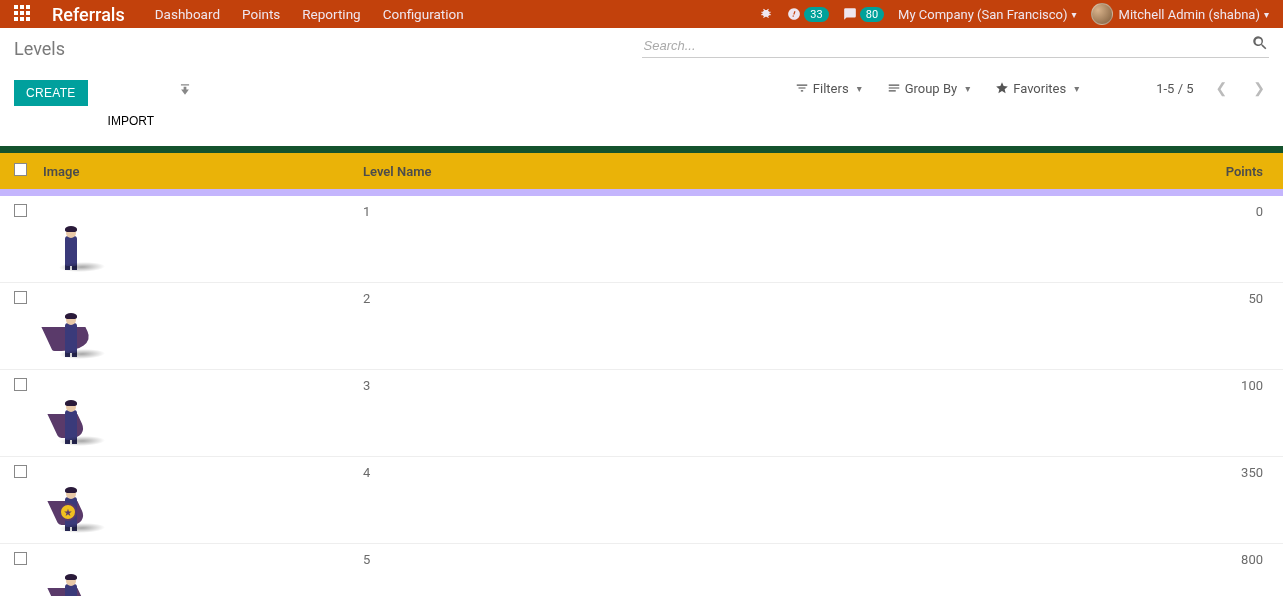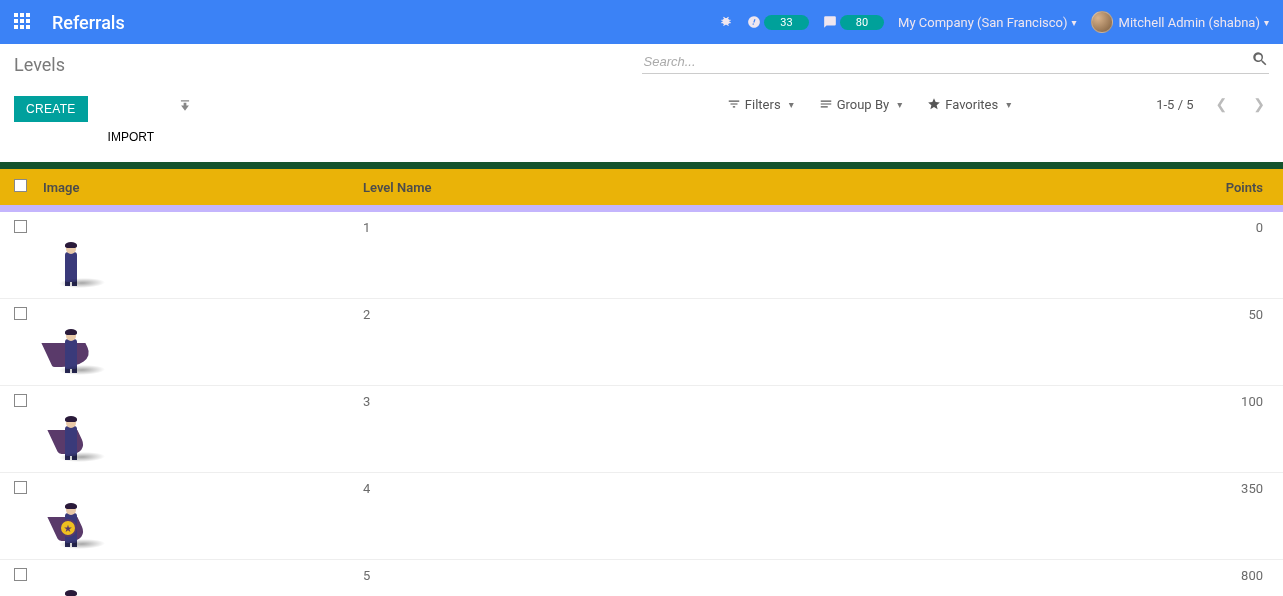--- a/index.html
+++ b/index.html
@@ -1,46 +1,46 @@
 <!DOCTYPE html>
 <html><head>
 <meta charset="utf-8">
 <style>
   * { box-sizing: border-box; margin: 0; padding: 0; }
   body { font-family: -apple-system, BlinkMacSystemFont, "Segoe UI", Roboto, Helvetica, Arial, sans-serif; font-size: 13px; color: #4c4c4c; background: #fff; }
   
-  .navbar { background: #3b82f6; height: 44px; display: flex; align-items: center; padding: 0 14px; color: #fff; }
+  .navbar { background: #c2410c; height: 28px; display: flex; align-items: center; padding: 0 14px; color: #fff; }
   .apps-icon { width: 18px; height: 18px; display: grid; grid-template-columns: repeat(3,4px); grid-template-rows: repeat(3,4px); gap: 2px; cursor: pointer; margin-right: 20px;}
   .apps-icon span { background: #fff; width:4px; height:4px; }
   .brand { font-size: 18px; font-weight: 500; margin-right: 30px; }
   .nav-links { display: flex; gap: 22px; }
   .nav-link { color: #efe6ef; font-size: 13.5px; cursor: pointer; }
   .nav-spacer { flex: 1; }
   .nav-right { display: flex; align-items: center; gap: 14px; }
-  .badge { background: #00a19a; color:#fff; border-radius: 10px; font-size: 11px; padding: 0px 16px; line-height:15px; margin-left:3px; }
+  .badge { background: #00a19a; color:#fff; border-radius: 10px; font-size: 11px; padding: 0px 6px; line-height:15px; margin-left:3px; }
   .nav-item { display:flex; align-items:center; cursor:pointer; font-size:13px; color:#efe6ef;}
   .caret { margin-left:4px; font-size:10px; }
   .avatar { width:22px; height:22px; border-radius:50%; background: radial-gradient(circle at 30% 30%, #d9b38c, #7a5a3a); margin-right:6px; border:1px solid rgba(255,255,255,.3);}
   
   .control-row { display:flex; align-items:flex-start; padding: 6px 14px 0 14px; min-height:44px;}
   .breadcrumb { font-size: 18px; color:#7a7a7a; padding-top:4px;}
   .search-area { margin-left:auto; width: 50%; position:relative; }
   .search-input { width:100%; border:none; border-bottom:1px solid #ccc; padding:4px 28px 4px 2px; font-size:13px; outline:none; background:transparent; color:#0c4a6e;}
   .search-input::placeholder{ color:#aaa; font-style:italic;}
   .search-icon-btn { position:absolute; right:0; top:0; cursor:pointer; color:#666; }
   
   .toolbar-row { display:flex; align-items:flex-start; padding: 8px 14px 12px 14px; border-bottom:7px solid #14532d;}
   .btn-create { background:#00a09d; color:#fff; border:none; padding:6px 12px; font-size:12px; font-weight:500; letter-spacing:.3px; cursor:pointer; }
   .btn-import { color:#000000; background:none; border:none; padding:6px 12px; font-size:12px; font-weight:500; cursor:pointer; margin-left:8px;margin-top:28px;}
   .btn-download { color:#888; cursor:pointer; margin-left:12px;}
   .filter-group { margin-left:auto; display:flex; align-items:center; gap:25px; color:#555; font-size:13px;}
   .filter-btn { display:flex; align-items:center; gap:4px; cursor:pointer; }
   .filter-btn .caret { color:#777; }
   .pager-arrow { color:#bbb; cursor:pointer; font-size:14px; padding:0 4px;}
-  .pager-wrap { display:flex; align-items:center; gap:18px; margin-left:120px;}
+  .pager-wrap { display:flex; align-items:center; gap:18px; margin-left:52px;}
   
   table.list { width:100%; border-collapse:collapse; }
   table.list th { text-align:left; font-weight:600; font-size:13px; color:#4c4c4c; padding:10px 8px; border-bottom:7px solid #c4b5fd; background:#eab308;}
   table.list th.points, table.list td.points { text-align:right; padding-right:20px;}
   table.list td { padding: 8px 8px; border-bottom:1px solid #eee; vertical-align:top; color:#6b6b6b; font-size:13px;}
   .chk-cell { width:34px; padding-left:14px !important; }
   .chk { width:13px; height:13px; border:1.5px solid #888; display:inline-block; cursor:pointer; background:#fff;}
   .img-cell { width: 320px;}
   
   .hero { position:relative; width:60px; height:70px; }
@@ -69,20 +69,26 @@
       <span></span>
       <span></span>
       <span></span>
       <span></span>
       <span></span>
       <span></span>
       <span></span>
       <span></span>
   </div>
   <div class="brand">Referrals</div>
+  <div class="nav-links">
+    <span class="nav-link">Dashboard</span>
+    <span class="nav-link">Points</span>
+    <span class="nav-link">Reporting</span>
+    <span class="nav-link">Configuration</span>
+  </div>
   <div class="nav-spacer"></div>
   <div class="nav-right">
     <span class="nav-item">
       <svg class="icon" viewBox="0 0 24 24">
           <path d="M20 8h-2.81a6 6 0 0 0-1.82-1.96l1.63-1.63-1.41-1.41-2.17 2.17a6 6 0 0 0-2.84 0L8.41 3l-1.41 1.41 1.62 1.63A6 6 0 0 0 6.81 8H4v2h2.09a6 6 0 0 0 0 2H4v2h2.81a6 6 0 0 0 1.82 1.96L7 17.59 8.41 19l2.17-2.17a6 6 0 0 0 2.84 0L15.59 19 17 17.59l-1.63-1.63A6 6 0 0 0 17.19 14H20v-2h-2.09a6 6 0 0 0 0-2H20z"></path>
         </svg>
     </span>
     <span class="nav-item">
       <svg class="icon" viewBox="0 0 24 24">
           <path d="M12 2a10 10 0 1 0 10 10A10 10 0 0 0 12 2zm1 11h-2V7h2zm-1 4a1.2 1.2 0 1 1 1.2-1.2A1.2 1.2 0 0 1 12 17z" transform="rotate(20 12 12)"></path>

